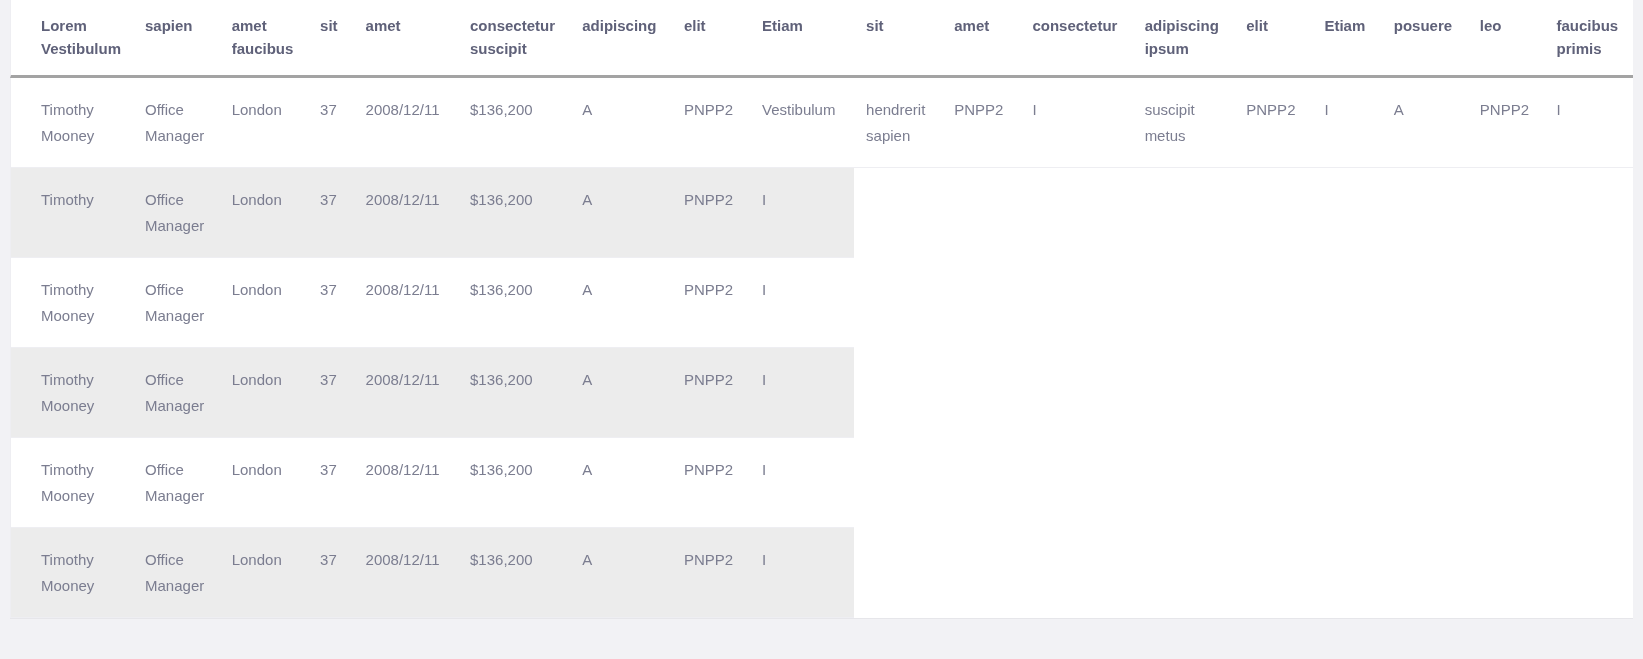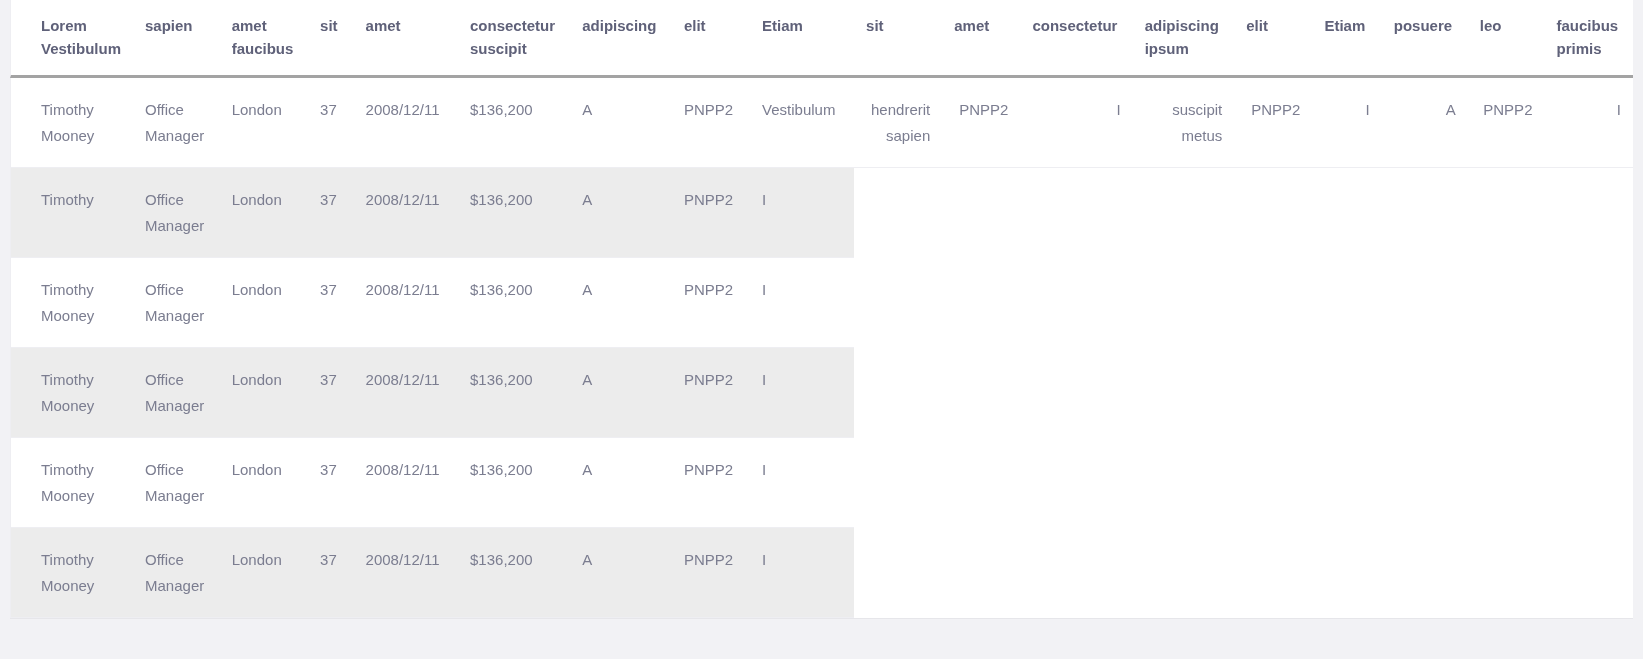--- a/index.html
+++ b/index.html
@@ -42,21 +42,21 @@
     white-space: normal;
     line-height: 1.5;
   }
   tbody td {
     color: #7b7d90;
     white-space: normal;
     line-height: 1.7;
   }
   tbody tr:nth-child(even) td.narrow { background: #ececec; }
   tbody tr:nth-child(odd)  td.narrow { background: #ffffff; }
-  tbody tr td:not(.narrow) { background: #ffffff; text-align: right; }
+  tbody tr td:not(.narrow) { background: #ffffff; }
 
   
   th:first-child, td:first-child { padding-left: 30px; border-left: 1px solid #eeeef2; }
 
   
   col.c0  { width: 115px; }
   col.c1  { width: 95px; }
   col.c2  { width: 95px; }
   col.c3  { width: 55px; }
   col.c4  { width: 120px; }

